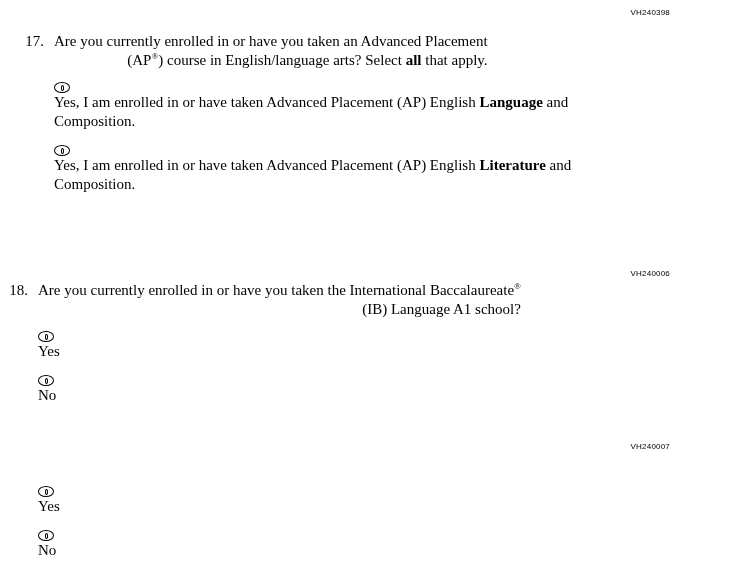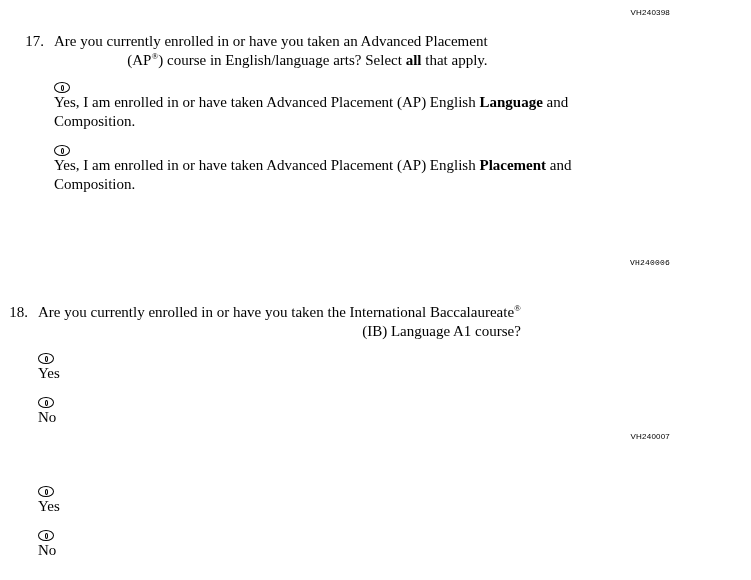--- a/index.html
+++ b/index.html
@@ -141,52 +141,52 @@
       <div class="option">
         <span class="bubble narrow">
             <span class="inner"></span>
           </span>
         <span class="opt-label"><span>Yes, I am enrolled in or have taken Advanced Placement (AP) English </span><b>Language</b><span> and</span><span class="cont">Composition.</span></span>
       </div>
       <div class="option">
         <span class="bubble narrow">
             <span class="inner"></span>
           </span>
-        <span class="opt-label"><span>Yes, I am enrolled in or have taken Advanced Placement (AP) English </span><b>Placement</b><span> and</span><span class="cont">Composition.</span></span>
+        <span class="opt-label"><span>Yes, I am enrolled in or have taken Advanced Placement (AP) English </span><b>Literature</b><span> and</span><span class="cont">Composition.</span></span>
       </div>
     </div>
   </div>
 
-  <div class="item-code" style="top:258px;font-family:Liberation Mono, monospace;">VH240006</div>
-
-  <div class="question-block" style="top:281px;margin-top:22px;">
+  <div class="item-code" style="top:269px;">VH240006</div>
+
+  <div class="question-block" style="top:281px;">
     <div class="q-row">
       <div class="q-number">18.</div>
       <div class="q-text">
         <span>Are you currently enrolled in or have you taken the International Baccalaureate</span><sup class="reg">®</sup>
-        <span class="line2">(IB) Language A1 course?</span>
+        <span class="line2">(IB) Language A1 school?</span>
       </div>
     </div>
     <div class="options">
       <div class="option">
         <span class="bubble narrow">
             <span class="inner"></span>
           </span>
         <span class="opt-label">Yes</span>
       </div>
       <div class="option">
         <span class="bubble narrow">
             <span class="inner"></span>
           </span>
         <span class="opt-label">No</span>
       </div>
     </div>
   </div>
 
-  <div class="item-code" style="top:432px;margin-left:10px;">VH240007</div>
+  <div class="item-code" style="top:442px;margin-left:10px;">VH240007</div>
 
   <div class="question-block" style="top:474px;">
     <div class="options">
       <div class="option">
         <span class="bubble narrow">
             <span class="inner"></span>
           </span>
         <span class="opt-label">Yes</span>
       </div>
       <div class="option">

